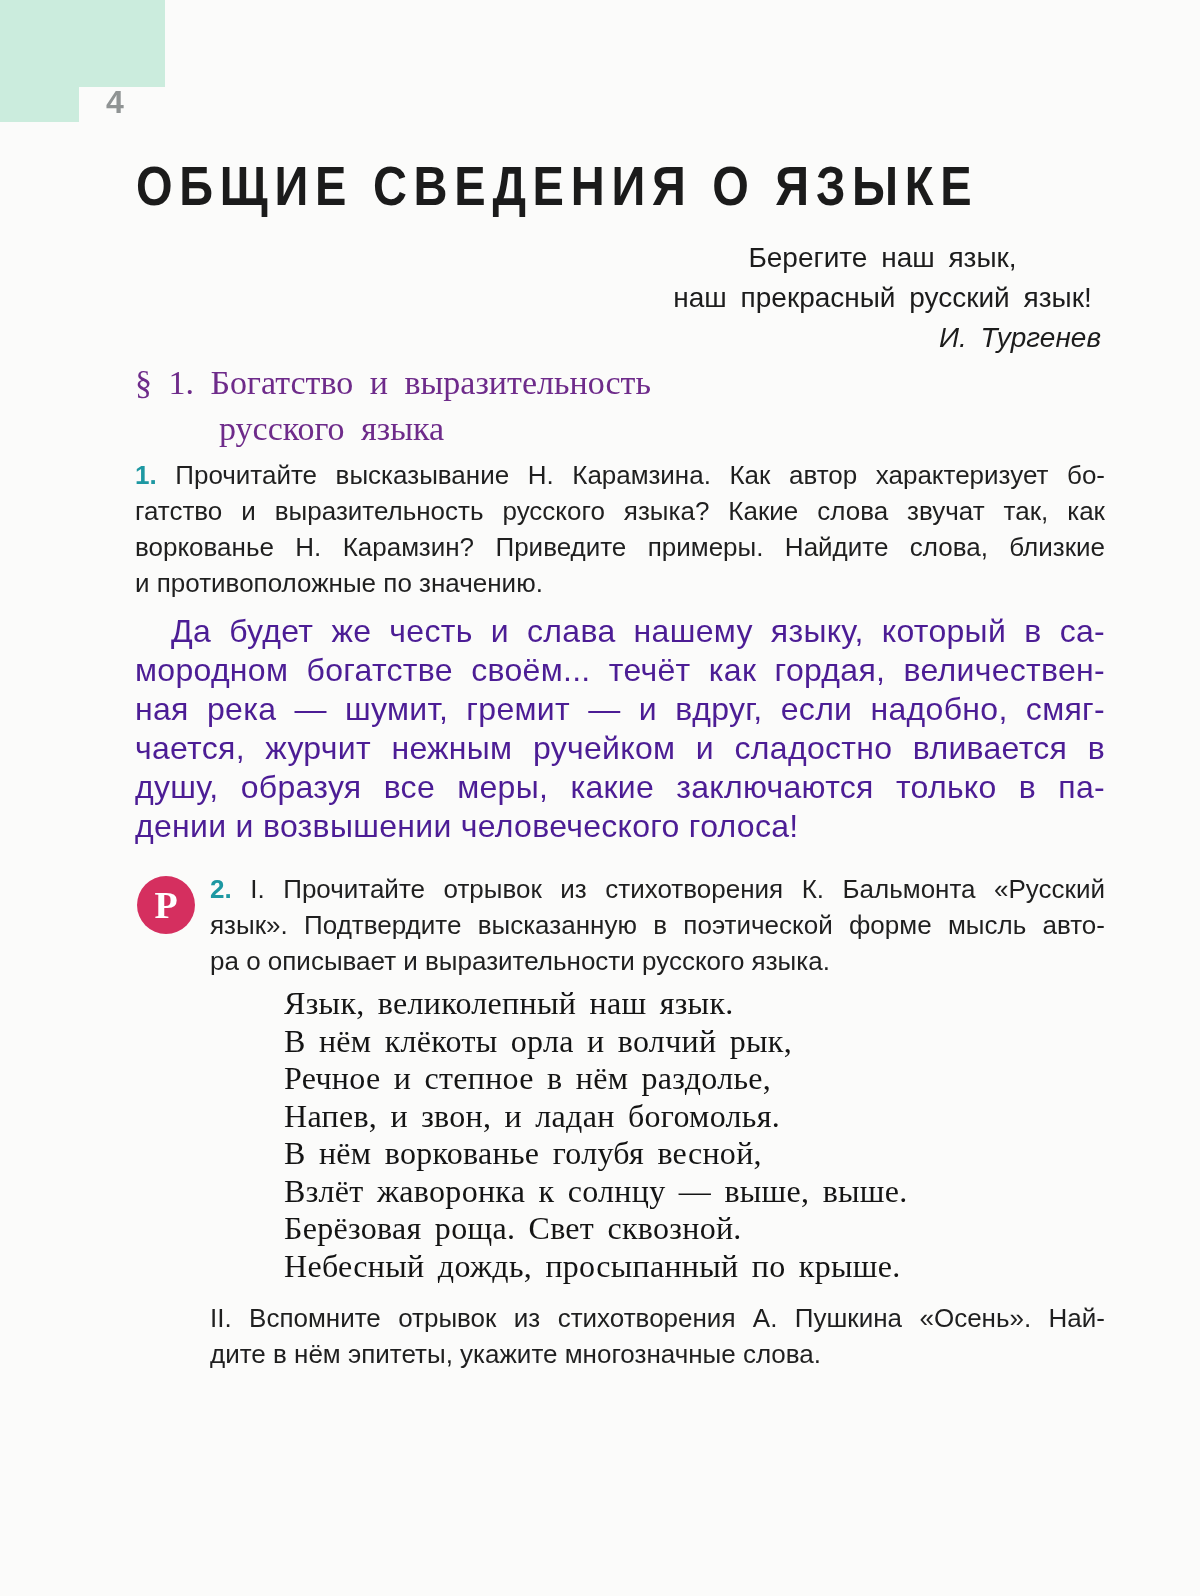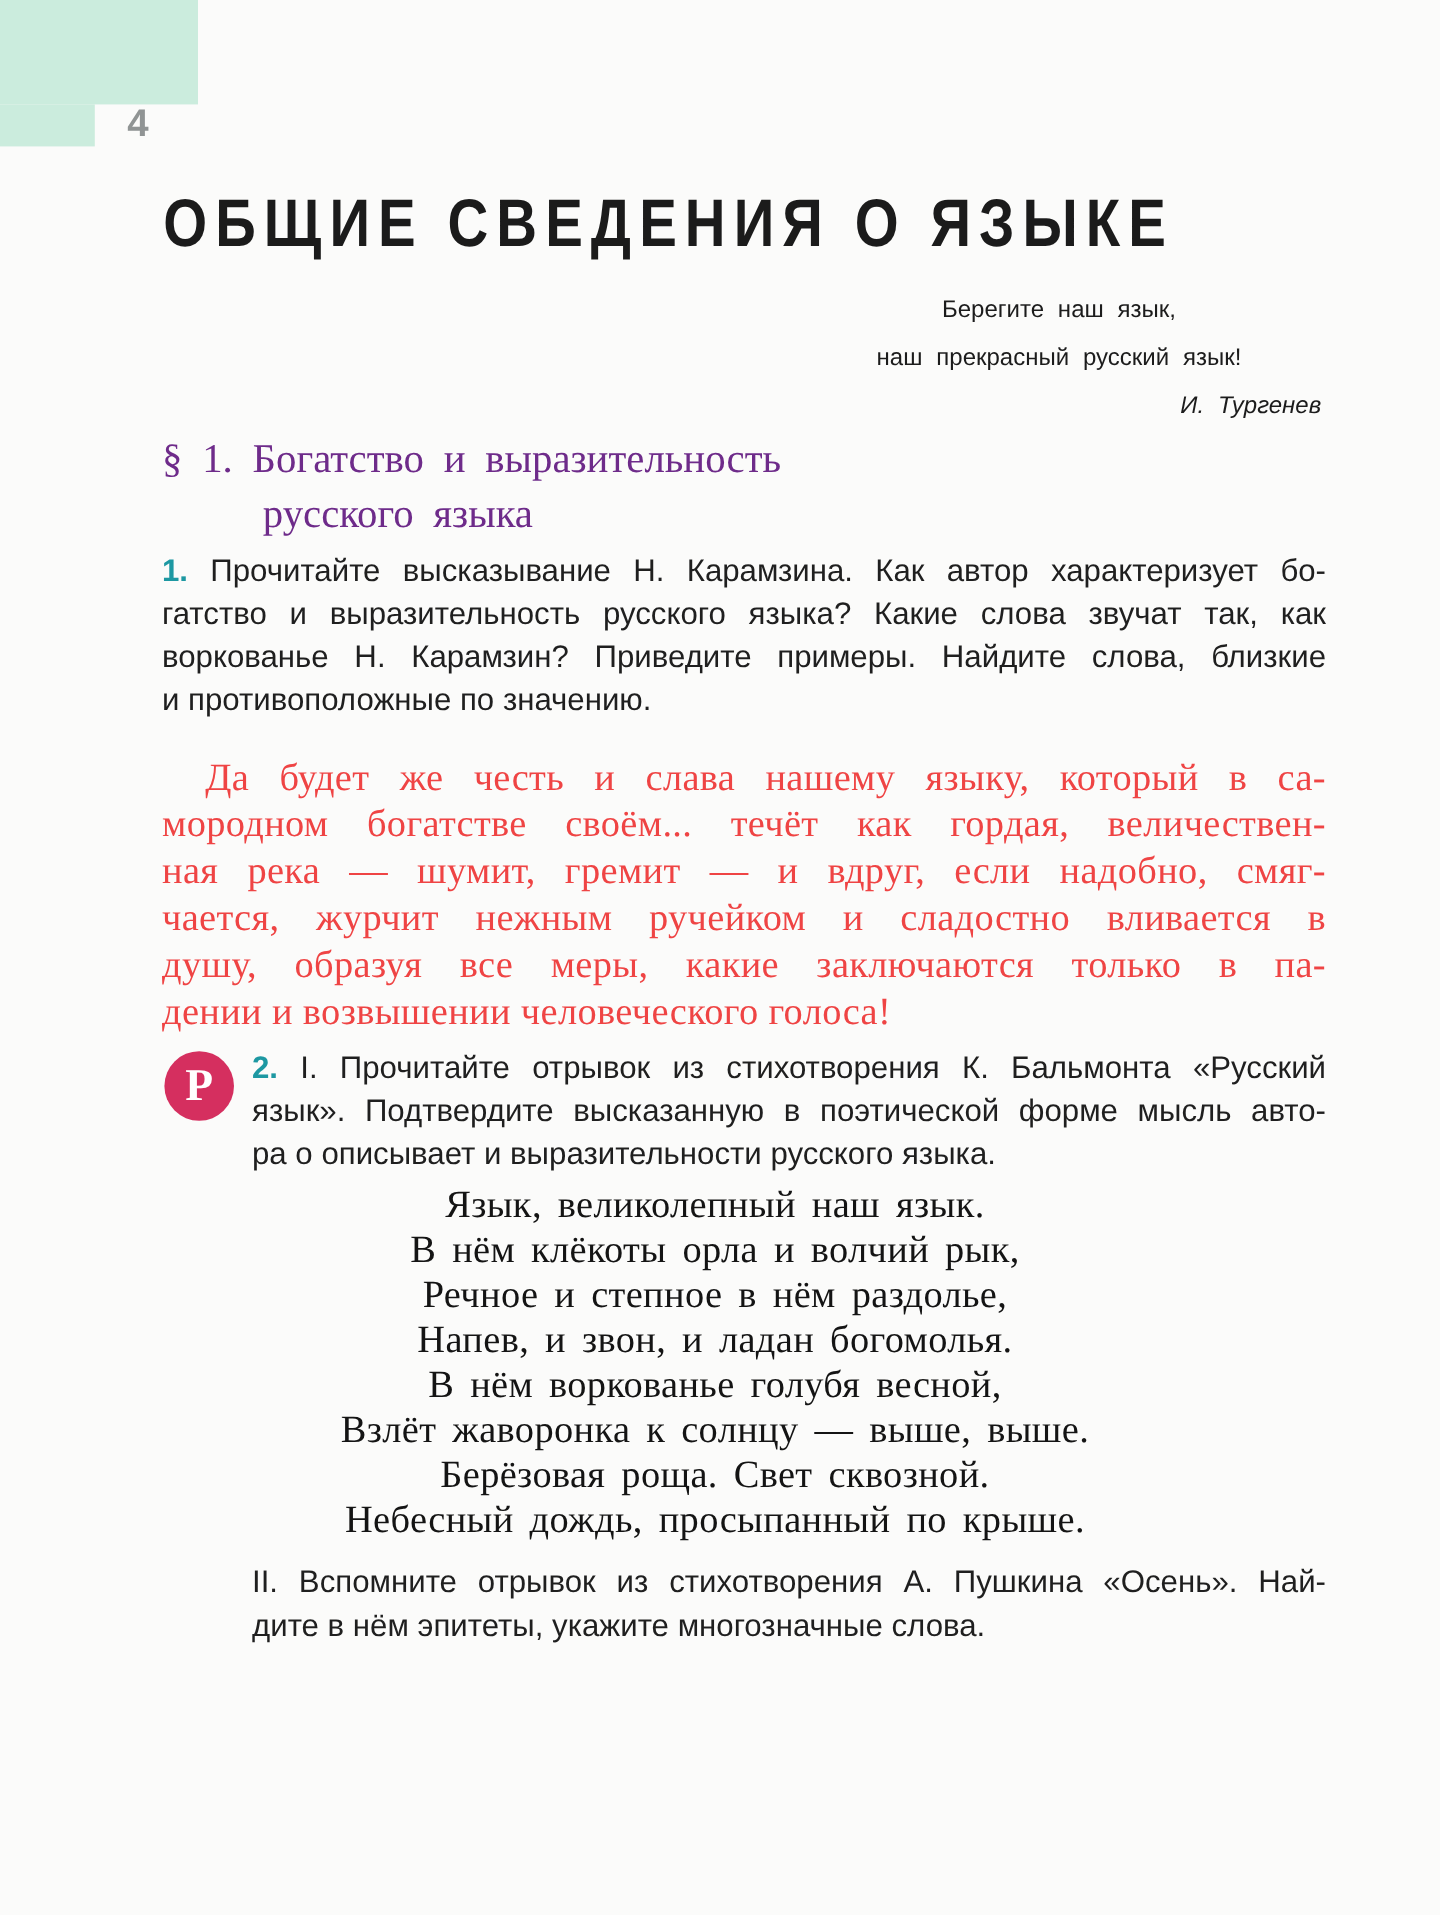--- a/index.html
+++ b/index.html
@@ -25,21 +25,21 @@
   .chapter-title{
     position:absolute;left:136px;top:158px;
     font-size:56px;font-weight:600;letter-spacing:8px;line-height:1;
     color:#1b1b1b;white-space:nowrap;
     transform:scaleX(0.84);transform-origin:left top;
   }
 
   
   .epigraph{
     position:absolute;right:95px;top:238px;width:445px;
-    font-size:20px;line-height:40px;color:#1c1c1c;
+    font-size:28px;line-height:40px;color:#1c1c1c;
     text-align:center;word-spacing:6px;
   }
   .epigraph .author{text-align:right;font-style:italic;padding-right:4px;}
 
   
   .section-heading{
     position:absolute;left:135px;top:360px;
     font-family:"Liberation Serif",serif;font-weight:400;
     font-size:34px;line-height:46px;color:#6e2b8a;
     word-spacing:8px;white-space:nowrap;
@@ -56,31 +56,31 @@
   .part2{left:210px;top:1300px;width:895px;}
   .num{color:#1d98a2;font-weight:700;}
 
   
   .just .line{text-align:justify;text-align-last:justify;}
   .just .line.last{text-align-last:left;}
 
   
   .quote{
     position:absolute;left:135px;top:612px;width:970px;
-    font-family:Liberation Serif, serif;
-    font-size:32px;line-height:39px;color:#ef4444;letter-spacing:0.3px;margin-top:16px;
+    font-family:Liberation Sans, sans-serif;
+    font-size:32px;line-height:39px;color:#4c1d95;letter-spacing:0.3px;
   }
   .quote .line:first-child{text-indent:36px;}
 
   
   .poem{
     position:absolute;left:284px;
     font-family:"Liberation Serif",serif;
     font-size:32px;line-height:37.5px;color:#141414;
-    letter-spacing:0.3px;word-spacing:5px;white-space:nowrap;text-align:center;
+    letter-spacing:0.3px;word-spacing:5px;white-space:nowrap;
   }
   .poem1{top:985px;}
   .poem2{top:1390px;line-height:38px;}
 
   
   .badge{
     position:absolute;left:137px;top:876px;width:58px;height:58px;
     border-radius:50%;background:#d52f5f;
     display:flex;align-items:center;justify-content:center;
     font-family:"Liberation Serif",serif;font-weight:700;

